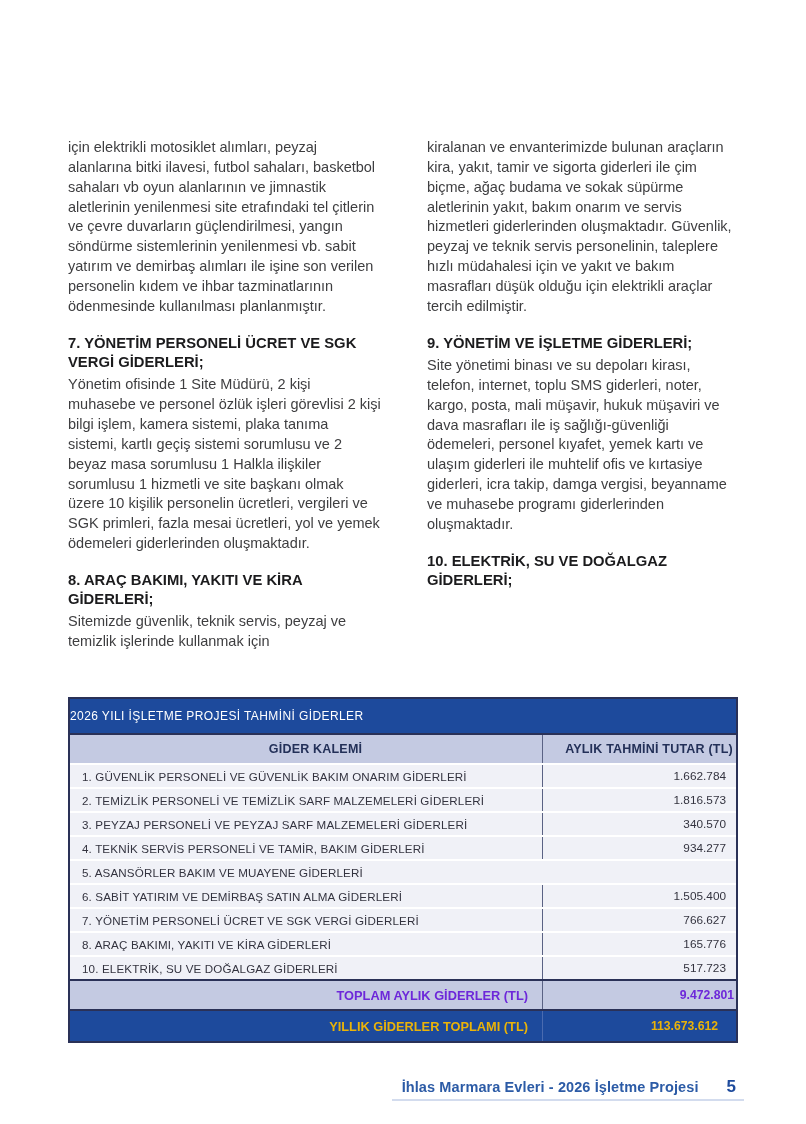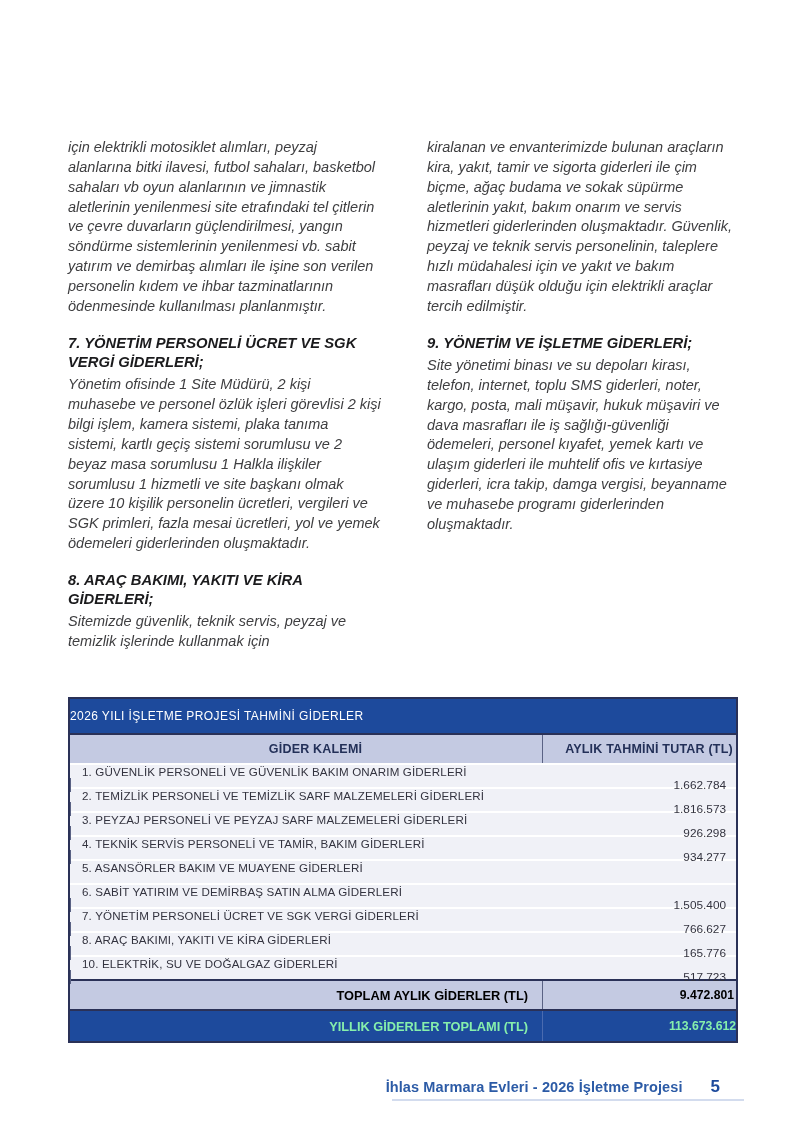--- a/index.html
+++ b/index.html
@@ -4,51 +4,51 @@
 <style>
   html,body{margin:0;padding:0;}
   body{
     width:806px;height:1124px;background:#ffffff;position:relative;
     font-family:"Liberation Sans","DejaVu Sans",sans-serif;
     overflow:hidden;
   }
   .page{position:absolute;inset:0;}
 
   
-  .columns{position:absolute;top:138px;left:68px;width:672px;display:flex;gap:46px;font-style:italic;}
+  .columns{position:absolute;top:138px;left:68px;width:672px;display:flex;gap:46px;}
   .col{width:321px;}
   .para{font-size:14.5px;line-height:1.37;color:#3e3e40;margin:0 0 17px 0;}
   .sec-heading{font-size:14.8px;line-height:1.3;font-weight:bold;color:#1b1b1d;margin:0 0 3px 0;}
   .sec-body{font-size:14.5px;line-height:1.37;color:#3e3e40;margin:0 0 17px 0;}
 
   
   .expense-table{
     position:absolute;top:697px;left:68px;width:670px;box-sizing:border-box;
     border:2px solid #2a3157;font-size:12px;
   }
   .t-title{
     background:#1d4a9c;color:#ffffff;font-weight:normal;
     font-size:12px;height:34px;line-height:34px;letter-spacing:.4px;
   }
   .t-head{display:flex;background:#c4cae2;color:#233058;font-weight:bold;height:28px;border-top:2px solid #2a3157;}
   .t-head .c1,.t-head .c2{display:flex;align-items:center;justify-content:center;font-size:12.5px;letter-spacing:.2px;padding-left:19px;}
   .c1{width:472px;box-sizing:border-box;}
   .c2{flex:1;box-sizing:border-box;border-left:1px solid #5a6284;}
-  .t-row{display:flex;background:#f0f1f7;height:22px;border-top:2px solid #ffffff;flex-direction:column;}
+  .t-row{display:flex;background:#f0f1f7;height:22px;border-top:2px solid #ffffff;}
   .t-row .c1{display:flex;align-items:center;padding-left:12px;color:#33333f;font-size:11.6px;letter-spacing:.15px;}
   .t-row .c2{display:flex;align-items:center;justify-content:flex-end;padding-right:10px;color:#33333f;font-size:11.8px;}
-  .t-total{display:flex;background:#c4cae2;height:28px;border-top:2px solid #2a3157;font-weight:bold;color:#000000;}
+  .t-total{display:flex;background:#c4cae2;height:28px;border-top:2px solid #2a3157;font-weight:bold;color:#6d28d9;}
   .t-total .c1{display:flex;align-items:center;justify-content:flex-end;padding-right:14px;font-size:12.8px;}
   .t-total .c2{display:flex;align-items:center;justify-content:flex-end;padding-right:2px;font-size:12.2px;}
-  .t-year{display:flex;background:#1d4a9c;height:30px;border-top:2px solid #2a3157;font-weight:bold;color:#86efac;}
+  .t-year{display:flex;background:#1d4a9c;height:30px;border-top:2px solid #2a3157;font-weight:bold;color:#eab308;}
   .t-year .c1{display:flex;align-items:center;justify-content:flex-end;padding-right:14px;font-size:12.8px;}
-  .t-year .c2{display:flex;align-items:center;justify-content:flex-end;padding-right:0;font-size:12.2px;border-left:1px solid #4a6bb0;}
+  .t-year .c2{display:flex;align-items:center;justify-content:flex-end;padding-right:18px;font-size:12.2px;border-left:1px solid #4a6bb0;}
 
   
-  .footer{position:absolute;top:1077px;right:86px;display:flex;align-items:baseline;gap:28px;}
+  .footer{position:absolute;top:1077px;right:70px;display:flex;align-items:baseline;gap:28px;}
   .footer-text{color:#2c5ba6;font-weight:bold;font-size:14.5px;letter-spacing:.1px;}
   .footer-num{color:#1d4a9c;font-weight:bold;font-size:17px;}
   .footer-rule{position:absolute;top:1099px;left:392px;width:352px;height:2px;background:#d3dcee;}
 </style>
 </head>
 <body>
 
 <div class="page">
 
   <div class="columns">
@@ -56,41 +56,42 @@
       <p class="para">için elektrikli motosiklet alımları, peyzaj alanlarına bitki ilavesi, futbol sahaları, basketbol sahaları vb oyun alanlarının ve jimnastik aletlerinin yenilenmesi site etrafındaki tel çitlerin ve çevre duvarların güçlendirilmesi, yangın söndürme sistemlerinin yenilenmesi vb. sabit yatırım ve demirbaş alımları ile işine son verilen personelin kıdem ve ihbar tazminatlarının ödenmesinde kullanılması planlanmıştır.</p>
       <h3 class="sec-heading">7. YÖNETİM PERSONELİ ÜCRET VE SGK VERGİ GİDERLERİ;</h3>
       <p class="sec-body">Yönetim ofisinde 1 Site Müdürü, 2 kişi muhasebe ve personel özlük işleri görevlisi 2 kişi bilgi işlem, kamera sistemi, plaka tanıma sistemi, kartlı geçiş sistemi sorumlusu ve 2 beyaz masa sorumlusu 1 Halkla ilişkiler sorumlusu 1 hizmetli ve site başkanı olmak üzere 10 kişilik personelin ücretleri, vergileri ve SGK primleri, fazla mesai ücretleri, yol ve yemek ödemeleri giderlerinden oluşmaktadır.</p>
       <h3 class="sec-heading">8. ARAÇ BAKIMI, YAKITI VE KİRA GİDERLERİ;</h3>
       <p class="sec-body">Sitemizde güvenlik, teknik servis, peyzaj ve temizlik işlerinde kullanmak için</p>
     </div>
     <div class="col">
       <p class="para">kiralanan ve envanterimizde bulunan araçların kira, yakıt, tamir ve sigorta giderleri ile çim biçme, ağaç budama ve sokak süpürme aletlerinin yakıt, bakım onarım ve servis hizmetleri giderlerinden oluşmaktadır. Güvenlik, peyzaj ve teknik servis personelinin, taleplere hızlı müdahalesi için ve yakıt ve bakım masrafları düşük olduğu için elektrikli araçlar tercih edilmiştir.</p>
       <h3 class="sec-heading">9. YÖNETİM VE İŞLETME GİDERLERİ;</h3>
       <p class="sec-body">Site yönetimi binası ve su depoları kirası, telefon, internet, toplu SMS giderleri, noter, kargo, posta, mali müşavir, hukuk müşaviri ve dava masrafları ile iş sağlığı-güvenliği ödemeleri, personel kıyafet, yemek kartı ve ulaşım giderleri ile muhtelif ofis ve kırtasiye giderleri, icra takip, damga vergisi, beyanname ve muhasebe programı giderlerinden oluşmaktadır.</p>
+      <h3 class="sec-heading">10. ELEKTRİK, SU VE DOĞALGAZ GİDERLERİ;</h3>
     </div>
   </div>
 
   <div class="expense-table">
     <div class="t-title">2026 YILI İŞLETME PROJESİ TAHMİNİ GİDERLER</div>
     <div class="t-head">
       <div class="c1">GİDER KALEMİ</div>
       <div class="c2">AYLIK TAHMİNİ TUTAR (TL)</div>
     </div>
 
     <div class="t-row">
       <div class="c1">1. GÜVENLİK PERSONELİ VE GÜVENLİK BAKIM ONARIM GİDERLERİ</div>
       <div class="c2">1.662.784</div>
     </div>
     <div class="t-row">
       <div class="c1">2. TEMİZLİK PERSONELİ VE TEMİZLİK SARF MALZEMELERİ GİDERLERİ</div>
       <div class="c2">1.816.573</div>
     </div>
     <div class="t-row">
       <div class="c1">3. PEYZAJ PERSONELİ VE PEYZAJ SARF MALZEMELERİ GİDERLERİ</div>
-      <div class="c2">926.298</div>
+      <div class="c2">340.570</div>
     </div>
     <div class="t-row">
       <div class="c1">4. TEKNİK SERVİS PERSONELİ VE TAMİR, BAKIM GİDERLERİ</div>
       <div class="c2">934.277</div>
     </div>
     <div class="t-row">
       <div class="c1">5. ASANSÖRLER BAKIM VE MUAYENE GİDERLERİ</div>
     </div>
     <div class="t-row">
       <div class="c1">6. SABİT YATIRIM VE DEMİRBAŞ SATIN ALMA GİDERLERİ</div>

